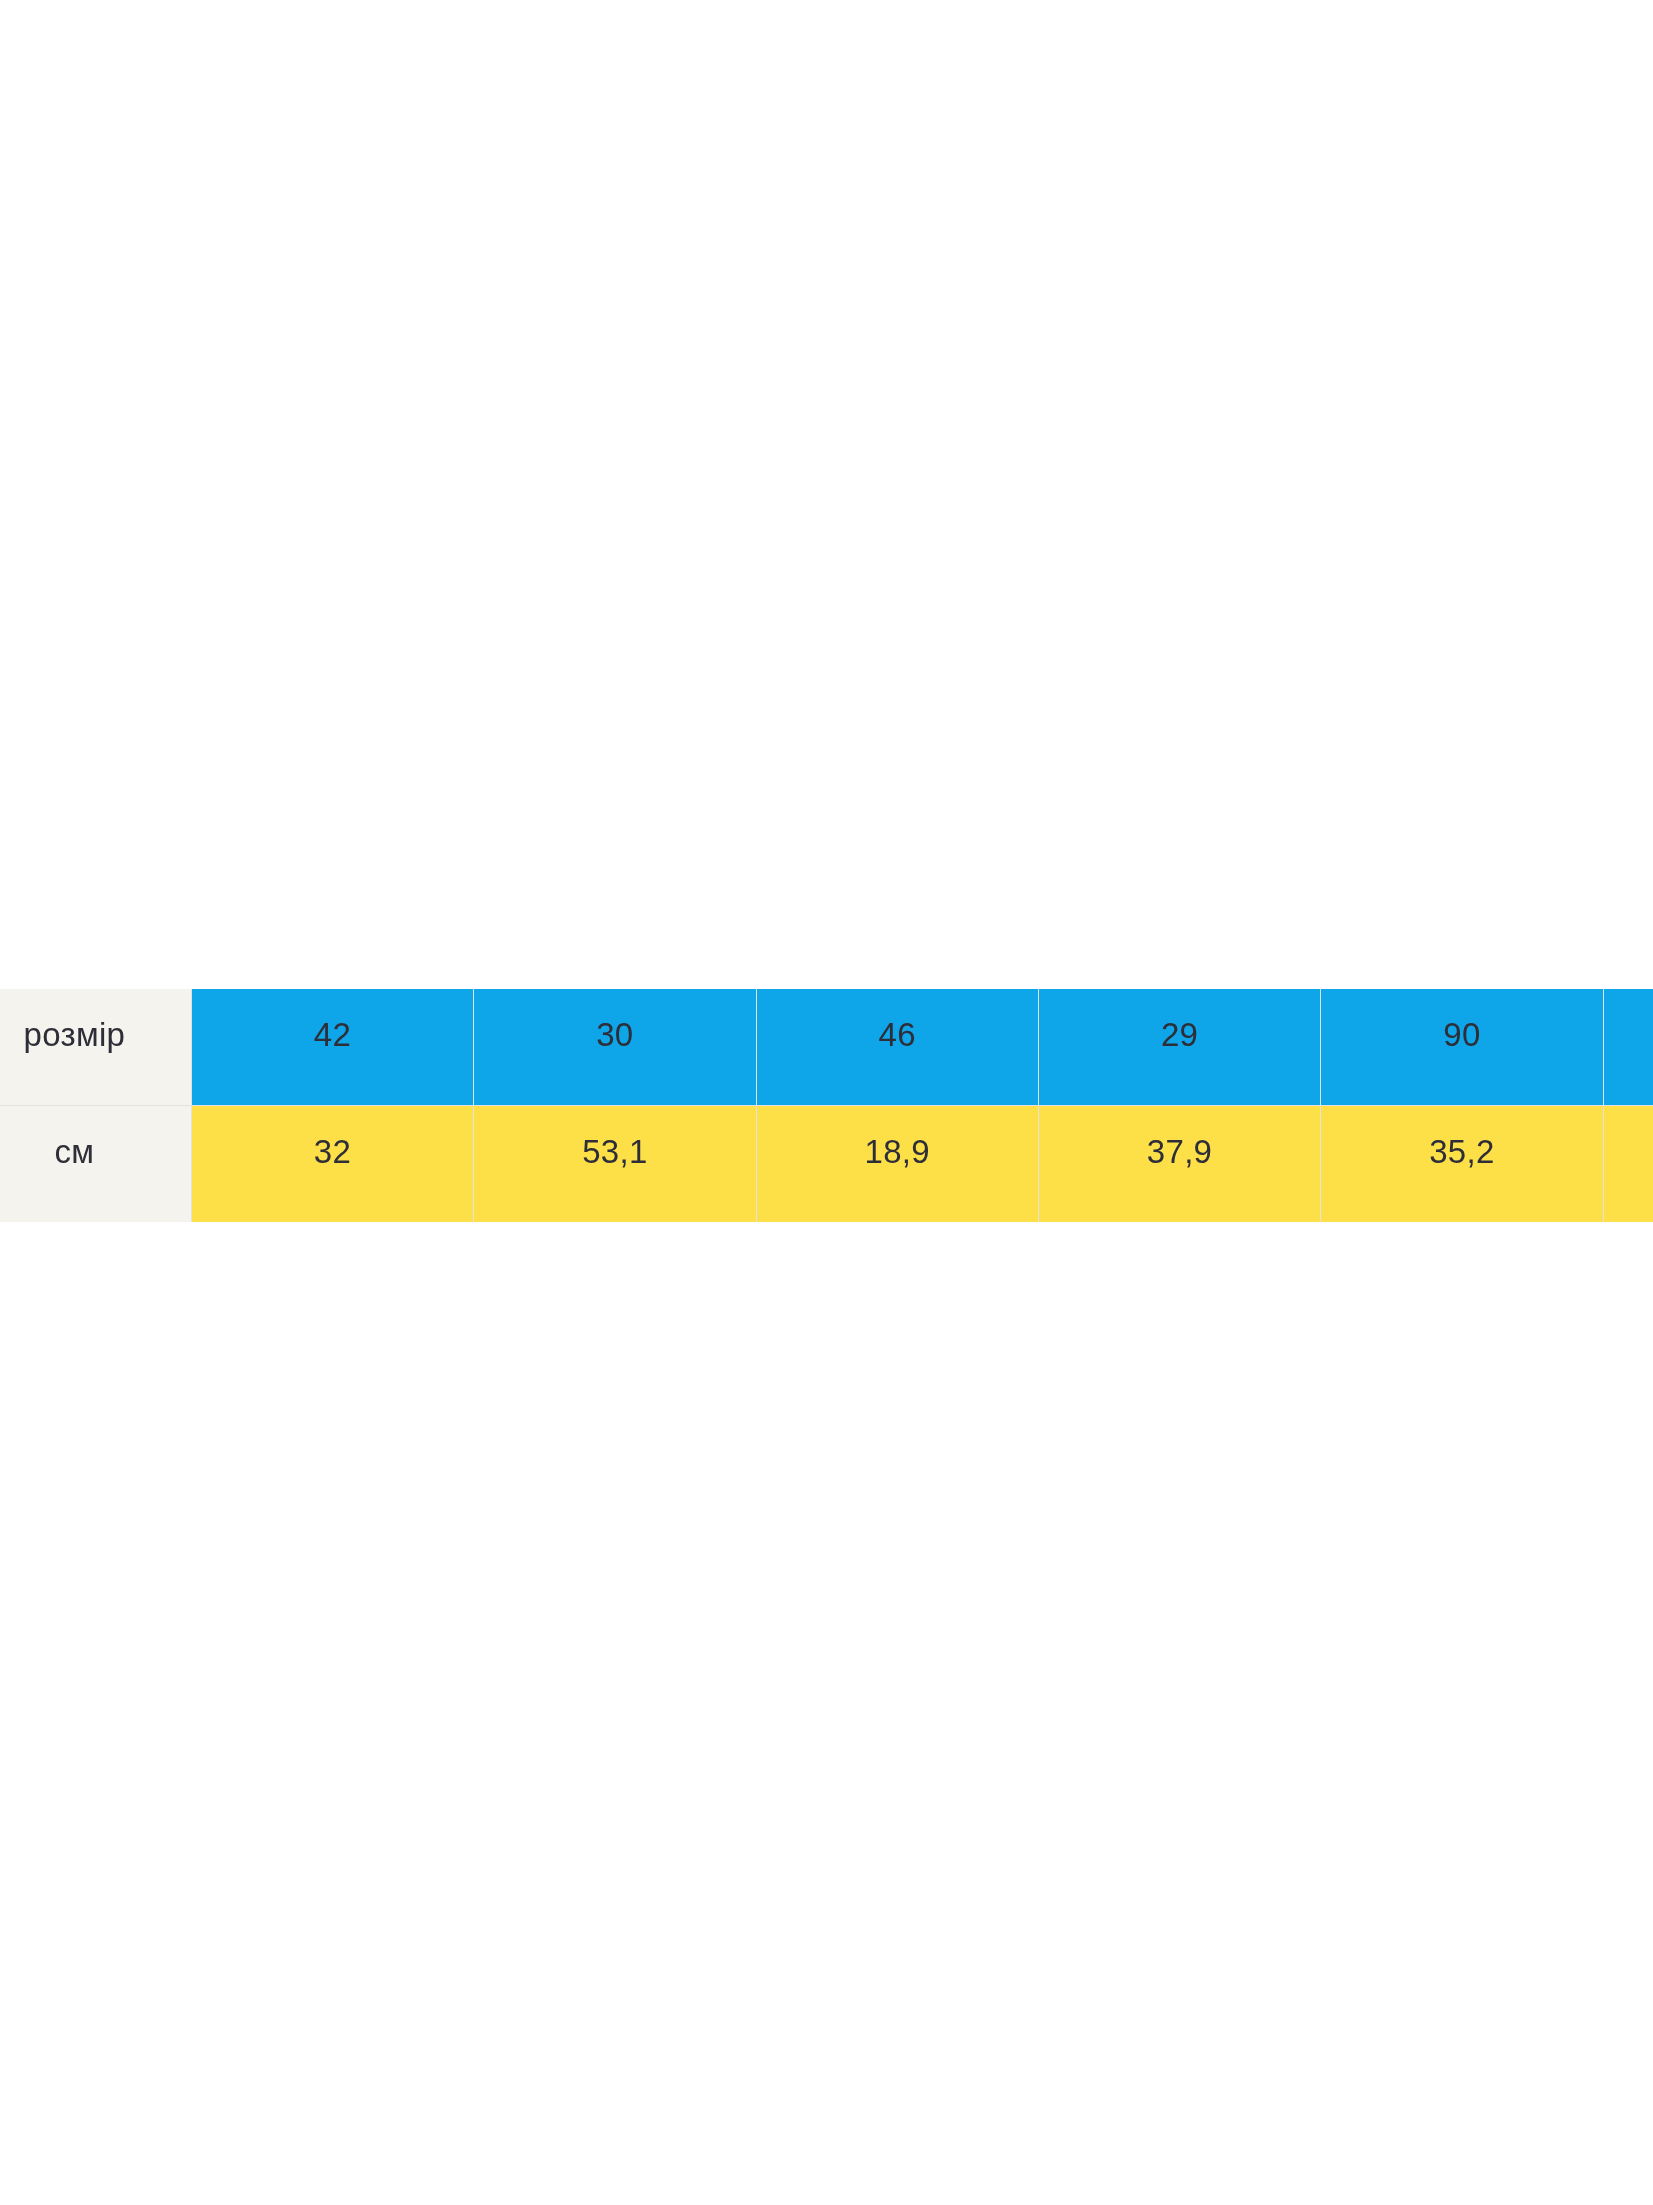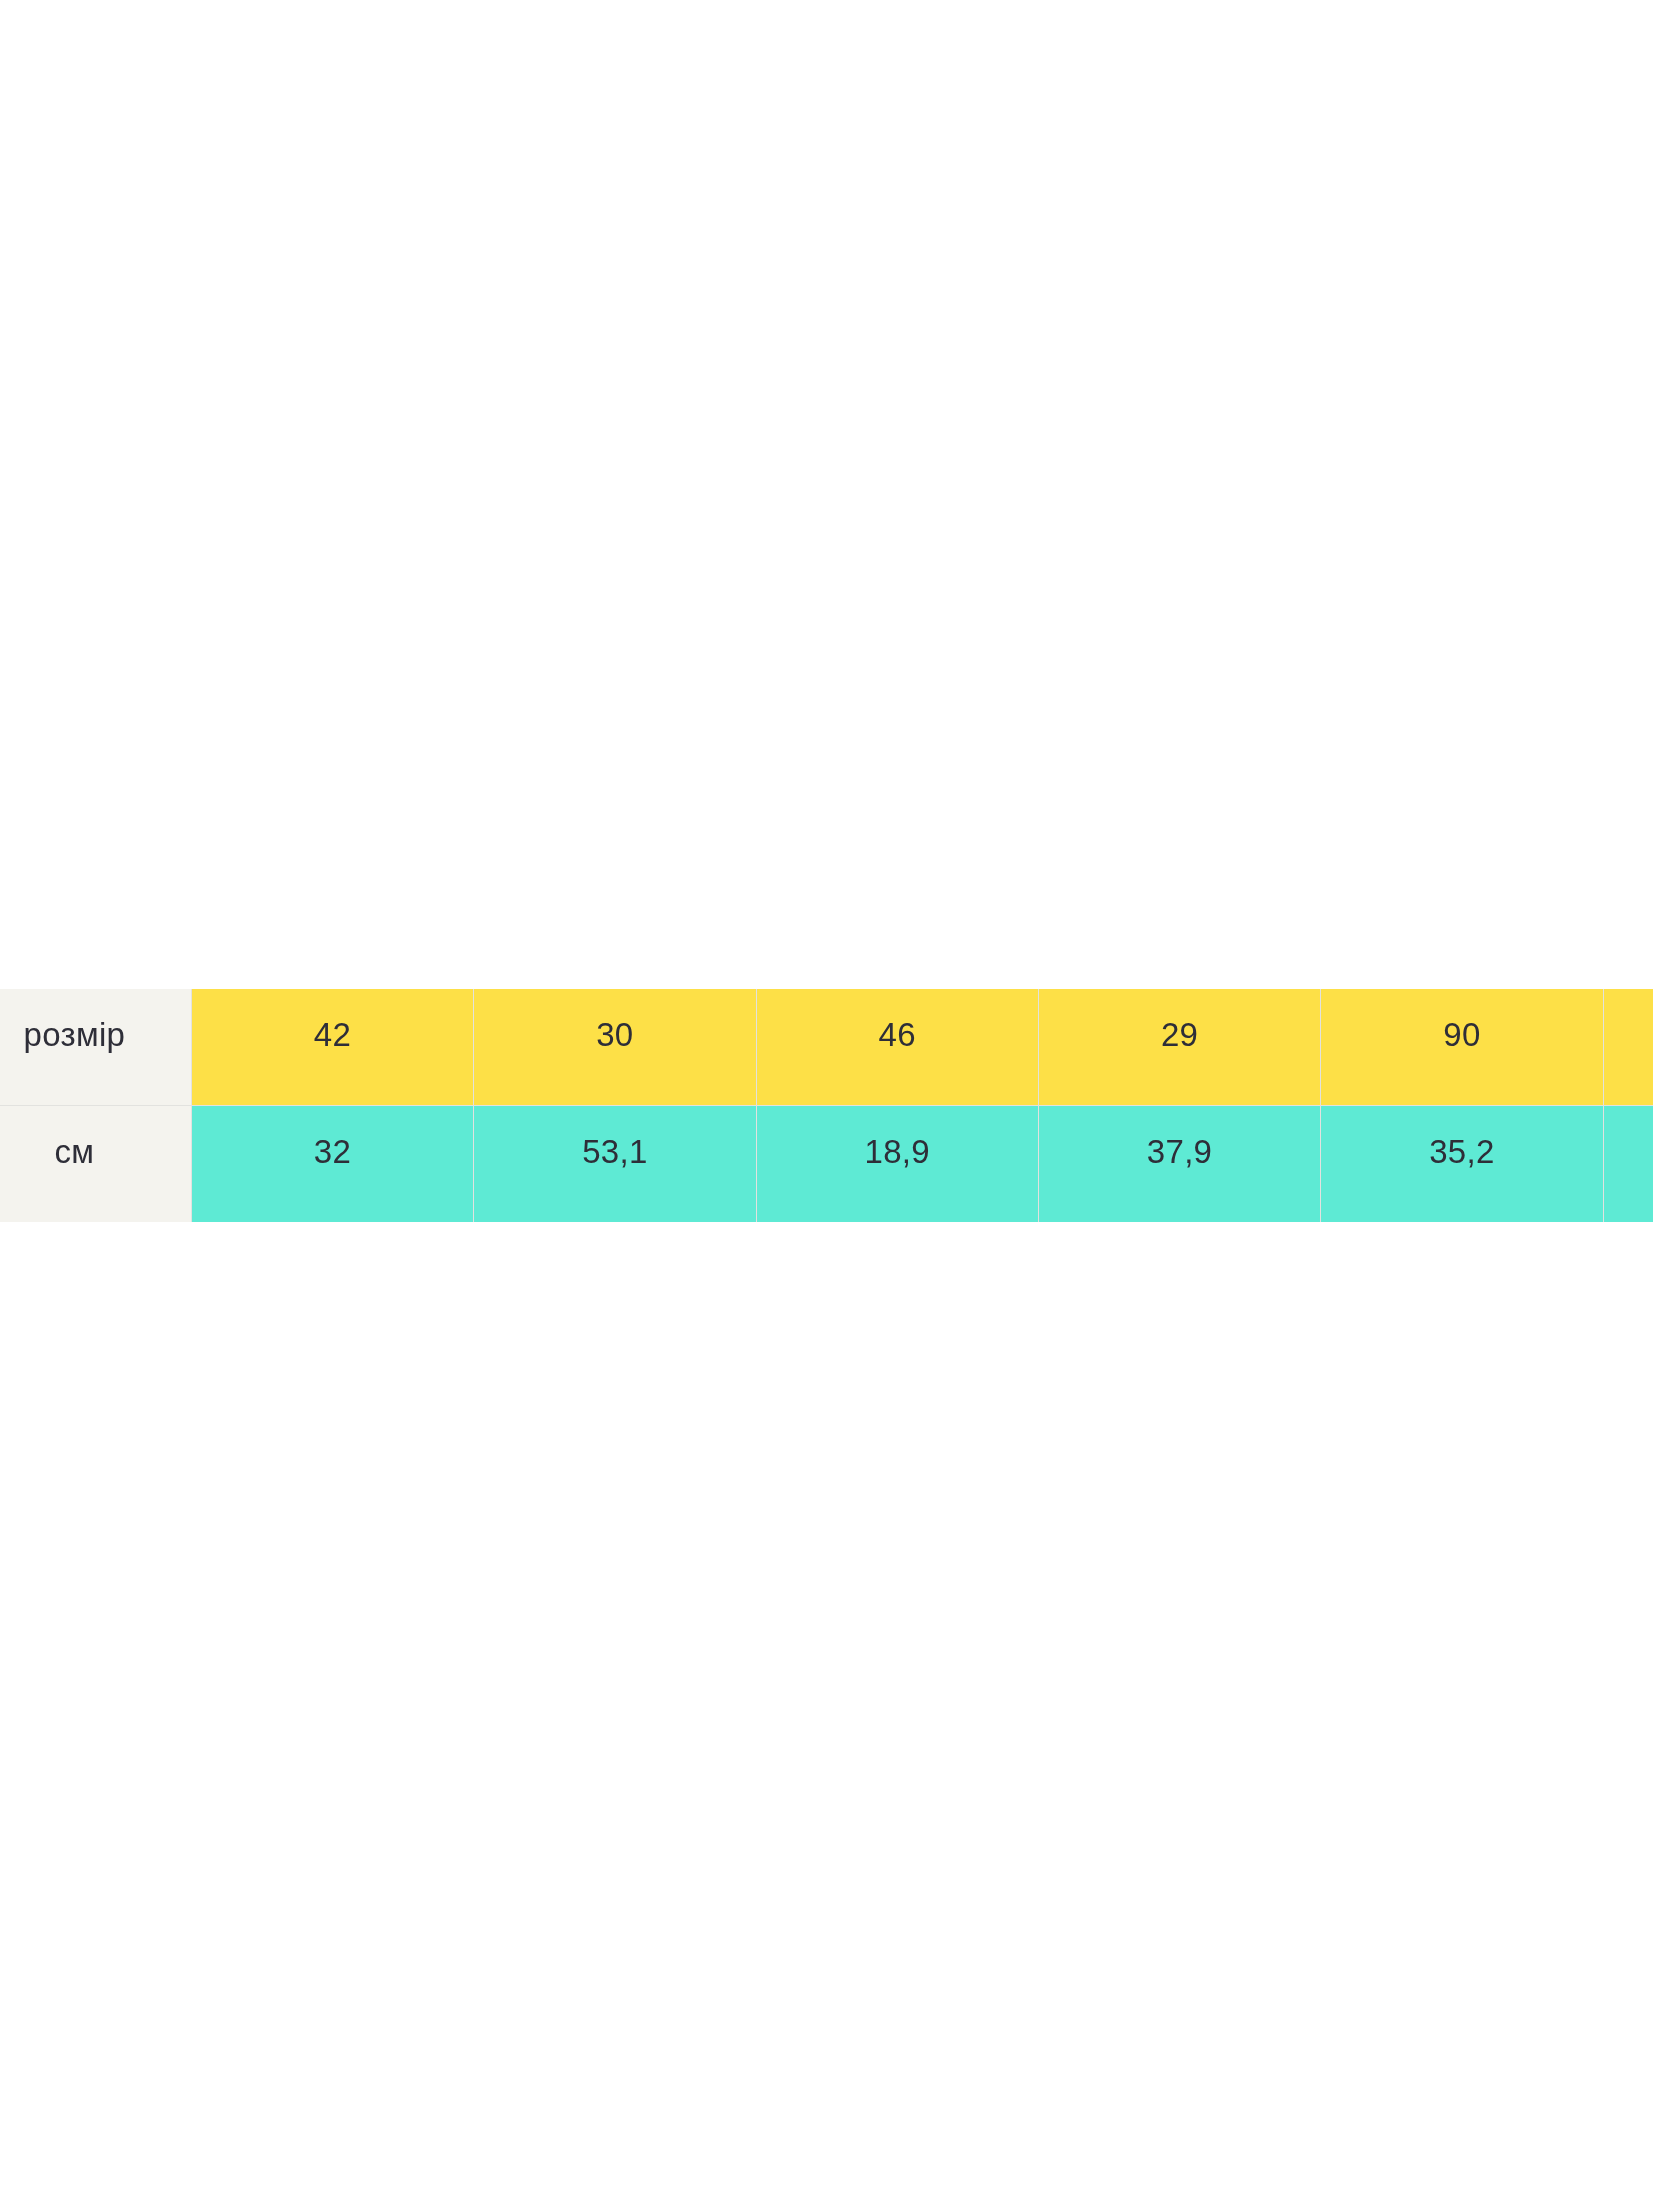--- a/index.html
+++ b/index.html
@@ -55,26 +55,26 @@
     border-right: 1.6px solid #e2e2df;
   }
 
   
   table.size-table td.cell {
     width: 261px;
   }
 
   
   tr.header-row td {
-    background: #fde047;
+    background: #0ea5e9;
   }
 
   
   tr.value-row td.cell {
-    background: #5eead4;
+    background: #fde047;
     text-align: center;
   }
 
   tr.value-row td {
     border-bottom: none;
   }
 </style>
 </head>
 <body>
 

